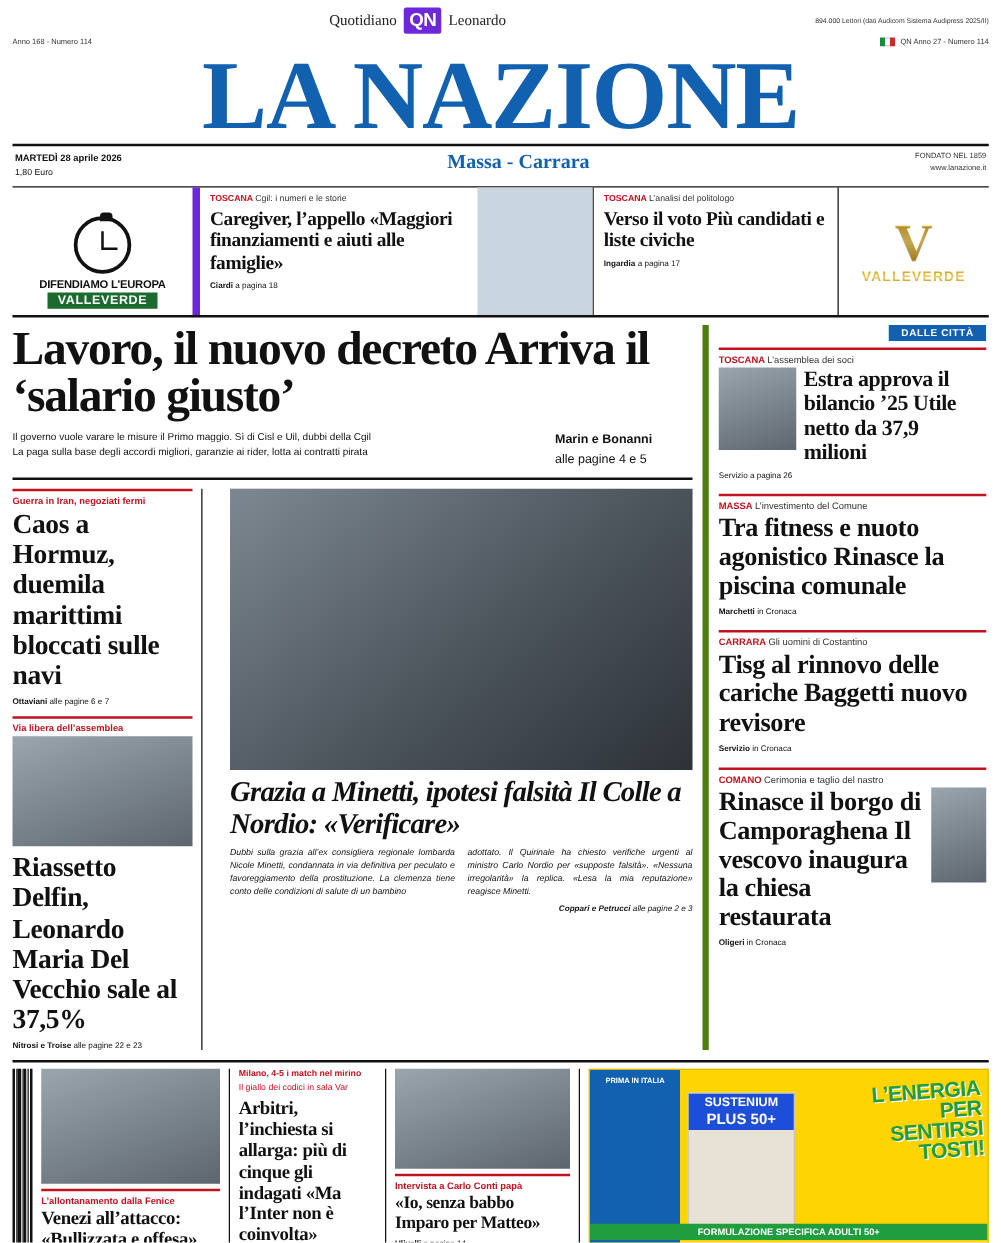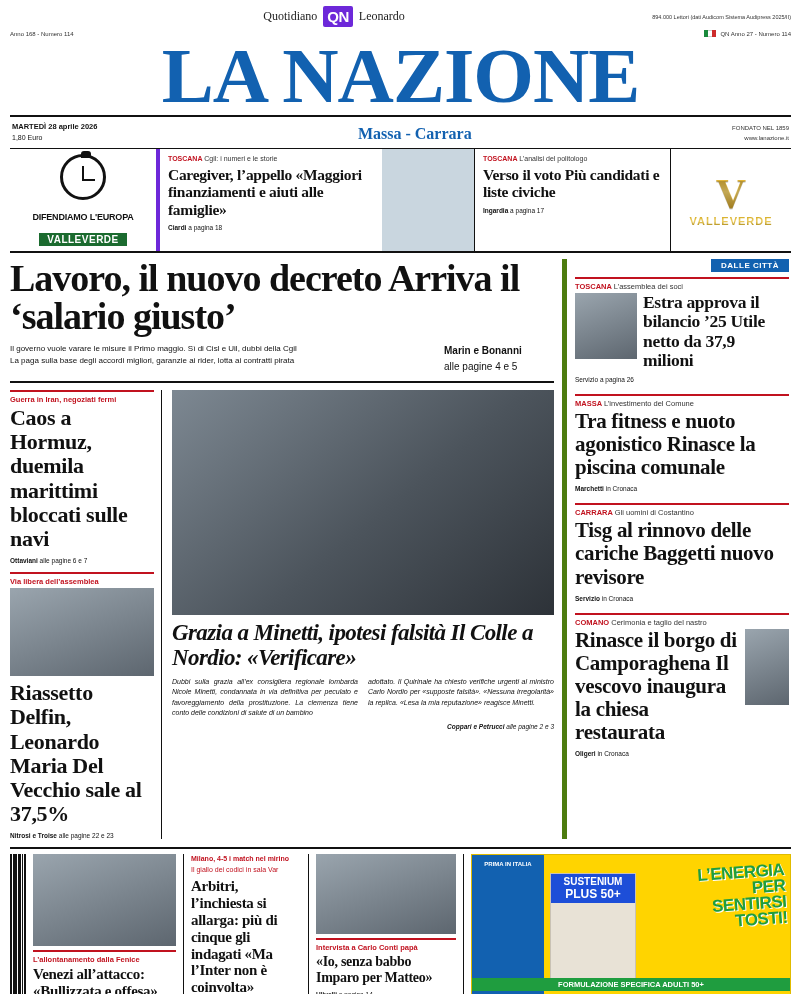--- a/index.html
+++ b/index.html
@@ -45,42 +45,42 @@
     font-size: 78px;
     line-height: 0.95;
     letter-spacing: -1px;
     color: #1261b0;
     margin-top: 2px;
     margin-bottom: 2px;
   }
   .rule-thick { border-top: 2px solid #111; }
 
   .infobar {
-    display: flex; align-items: flex-end; justify-content: space-between;
+    display: flex; align-items: flex-start; justify-content: space-between;
     padding: 4px 2px 5px 2px;
     font-family: "Liberation Sans", sans-serif;
   }
   .infobar .left { font-size: 7px; line-height: 1.5; }
   .infobar .left b { font-size: 7.5px; }
   .infobar .edition {
     font-family: "Liberation Serif", serif;
     font-weight: bold; font-size: 16px; color: #1261b0;
     flex: 1; text-align: center;
   }
   .infobar .right { font-size: 6px; text-align: right; line-height: 1.6; color: #333; }
 
   
   .promo {
     display: flex; border-top: 1px solid #111; border-bottom: 2px solid #111;
     height: 105px;
   }
   .promo .cell { padding: 5px 7px; }
   .promo .logo-left {
     width: 150px; display: flex; flex-direction: column; align-items: center;
-    justify-content: space-between; border-right: 4px solid #6d28d9;
+    justify-content: flex-end; border-right: 6px solid #6d28d9;
   }
   .clock-ico { width: 46px; height: 46px; border: 3px solid #111; border-radius: 50%; position: relative; }
   .clock-ico:before, .clock-ico:after { content:""; position:absolute; background:#111; }
   .clock-ico:before { width:2px; height:15px; left:50%; top:9px; margin-left:-1px; }
   .clock-ico:after { width:12px; height:2px; left:50%; top:22px; }
   .clock-bell { position:absolute; top:-6px; width:10px; height:7px; background:#111; border-radius:3px 3px 0 0;}
   .difend { font-family:"Liberation Sans",sans-serif; font-weight:bold; font-size:9px; margin-top:3px; letter-spacing:-0.2px;}
   .vv-green { background:#1b6b2f; color:#fff; font-family:"Liberation Sans",sans-serif; font-weight:bold;
     font-size:10px; padding:1px 8px; margin-top:2px; letter-spacing:0.5px; }
 
@@ -116,21 +116,21 @@
   }
   .subhead {
     font-family:"Liberation Sans",sans-serif; font-size:8px; line-height:1.55;
     margin-top: 8px; display:flex; justify-content:space-between; gap:10px;
   }
   .subhead .sbtxt { flex:1; }
   .subhead .sbref { width:110px; text-align:left; font-size:10px; }
   .subhead .sbref b { font-weight:bold; }
   .hr-dark { border-top: 2px solid #111; margin: 7px 0 0 0; }
 
-  .lower { display:flex; gap:10px; margin-top:7px; }
+  .lower { display:flex; gap:22px; margin-top:7px; }
   .col-left2 { width: 152px; border-right:1px solid #111; padding-right:7px; }
   .col-mid { flex:1;font-style:italic; }
 
   .redline { border-top: 2px solid #c1121f; }
   .label-red { font-family:"Liberation Sans",sans-serif; font-size:7.5px; font-weight:bold; color:#c1121f; padding:3px 0 2px; }
   .h-med { font-family:"Liberation Serif",serif; font-weight:bold; font-size:22px; line-height:1.1; letter-spacing:-0.3px; }
   .sig { font-family:"Liberation Sans",sans-serif; font-size:6.5px; margin-top:6px; }
   .sig b { font-weight:bold; }
 
   .photo { background:#6f7b85; position:relative; overflow:hidden; }

